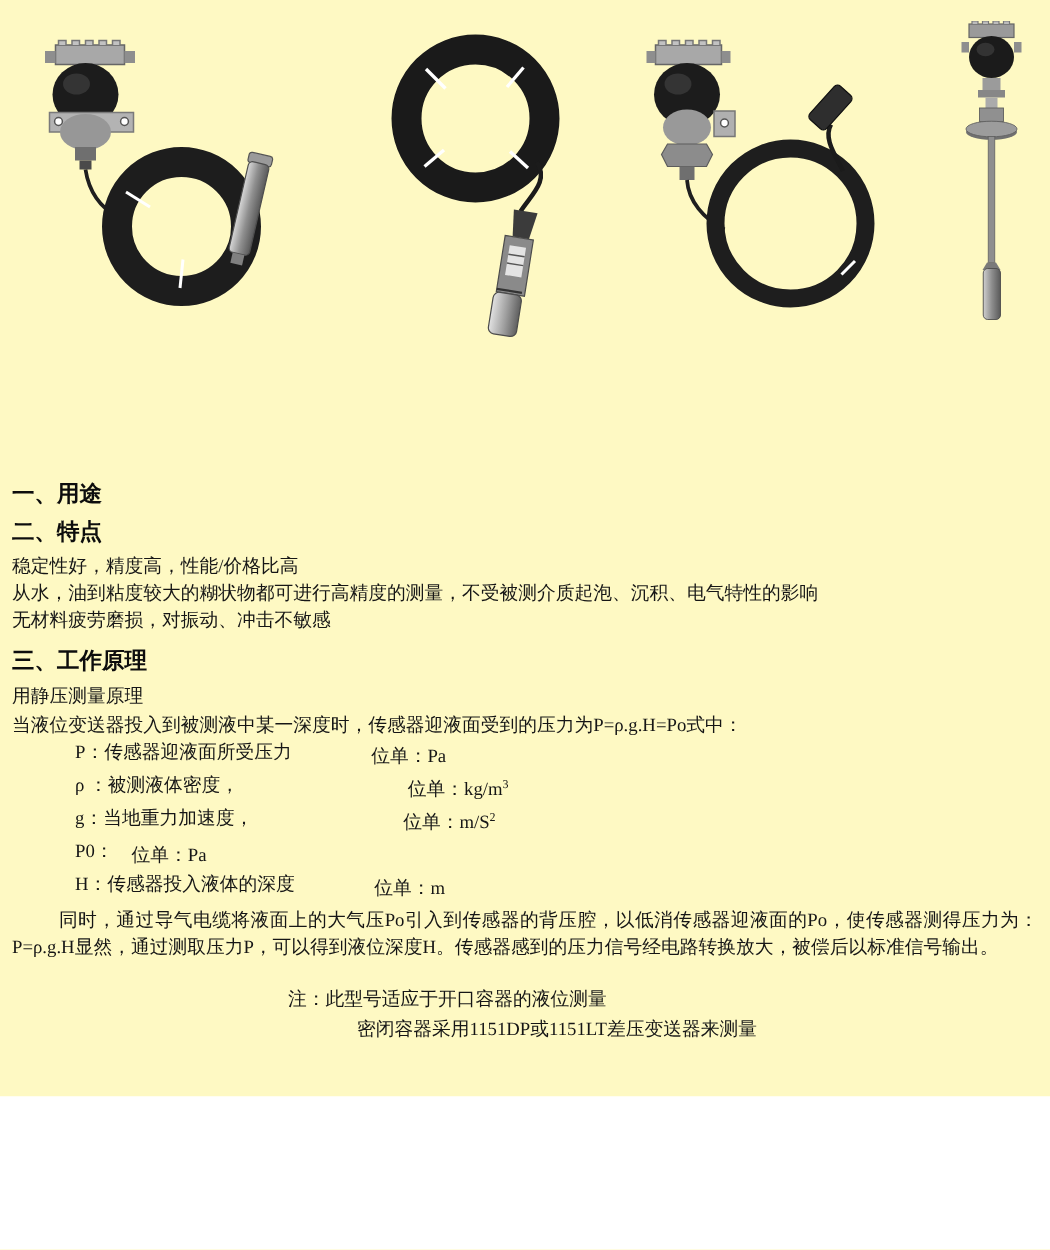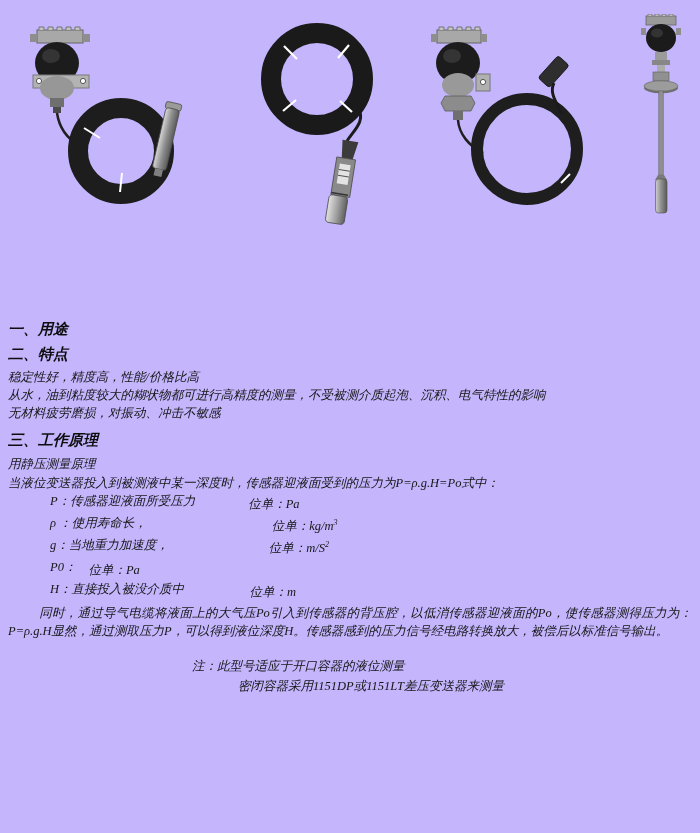--- a/index.html
+++ b/index.html
@@ -1,21 +1,20 @@
 <!DOCTYPE html>
 <html><head>
 <meta charset="utf-8">
 <style>
   html,body{margin:0;padding:0;background:#fff;}
   .page{
-    position:relative;width:700px;height:833px;margin:0 auto;
-    background:#c4b5fd;color:#161616;overflow:hidden;
+    position:relative;width:700px;height:731px;margin:0 auto;
+    background:#fef9c3;color:#161616;overflow:hidden;
     font-family:"Liberation Serif","DejaVu Serif",serif;
     font-size:12.5px;
-    font-style:italic;
   }
   
   .figures{position:relative;height:312px;}
   .figures svg{position:absolute;}
   #fig1{left:18px;top:22px;}
   #fig2{left:253px;top:18px;}
   #fig3{left:428px;top:22px;}
   #fig4{left:633px;top:14px;}
   
   .content{padding:0 8px;}
@@ -183,35 +182,35 @@
     <div class="principle-line">当液位变送器投入到被测液中某一深度时，传感器迎液面受到的压力为P=ρ.g.H=Po式中：</div>
 
     <div>
       <div class="var-row">
         <span class="var-symbol">P：</span>
         <span class="var-desc">传感器迎液面所受压力</span>
         <span class="var-unit"><span>位单：</span><span>Pa</span><sup></sup></span>
       </div>
       <div class="var-row">
         <span class="var-symbol">ρ ：</span>
-        <span class="var-desc">使用寿命长，</span>
+        <span class="var-desc">被测液体密度，</span>
         <span class="var-unit"><span>位单：</span><span>kg/m</span><sup>3</sup></span>
       </div>
       <div class="var-row">
         <span class="var-symbol">g：</span>
         <span class="var-desc">当地重力加速度，</span>
         <span class="var-unit"><span>位单：</span><span>m/S</span><sup>2</sup></span>
       </div>
       <div class="var-row">
         <span class="var-symbol">P0：</span>
         <span class="var-unit"><span>位单：</span><span>Pa</span><sup></sup></span>
       </div>
       <div class="var-row">
         <span class="var-symbol">H：</span>
-        <span class="var-desc">直接投入被没介质中</span>
+        <span class="var-desc">传感器投入液体的深度</span>
         <span class="var-unit"><span>位单：</span><span>m</span><sup></sup></span>
       </div>
     </div>
 
     <p class="closing">同时，通过导气电缆将液面上的大气压Po引入到传感器的背压腔，以低消传感器迎液面的Po，使传感器测得压力为：P=ρ.g.H显然，通过测取压力P，可以得到液位深度H。传感器感到的压力信号经电路转换放大，被偿后以标准信号输出。</p>
 
     <div class="notes">
       <div class="note-1">注：此型号适应于开口容器的液位测量</div>
       <div class="note-2">密闭容器采用1151DP或1151LT差压变送器来测量</div>
     </div>

